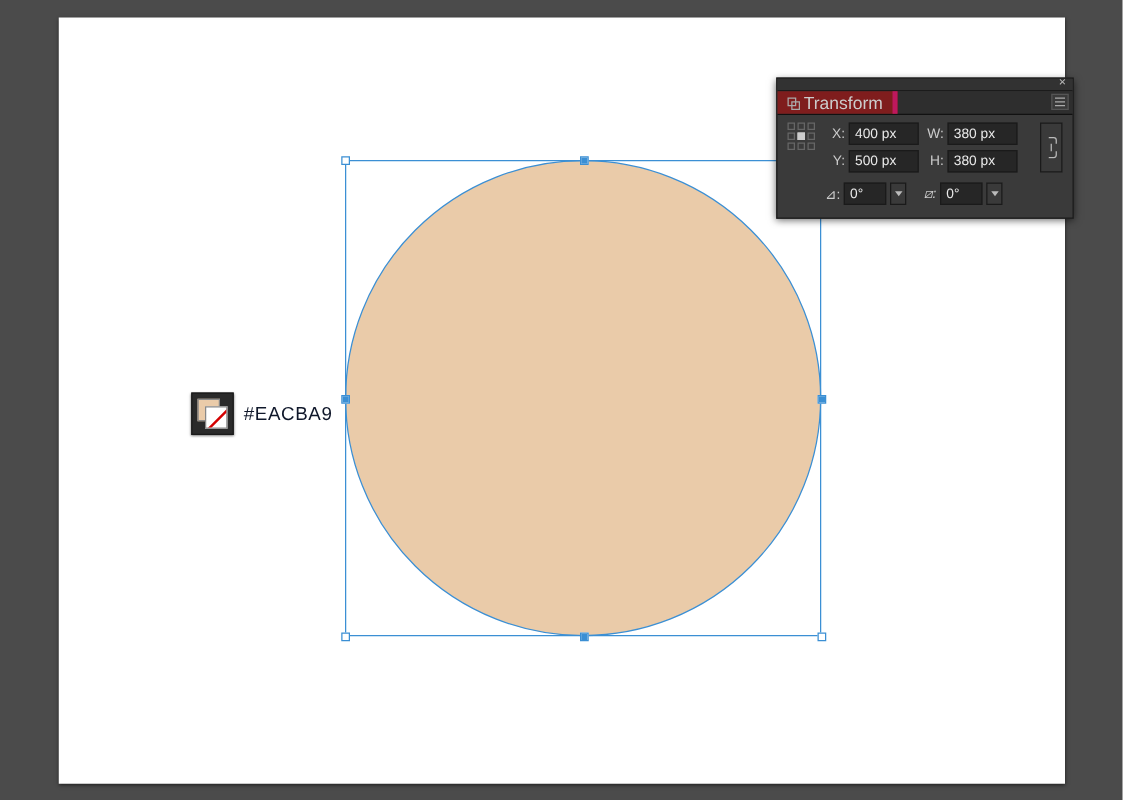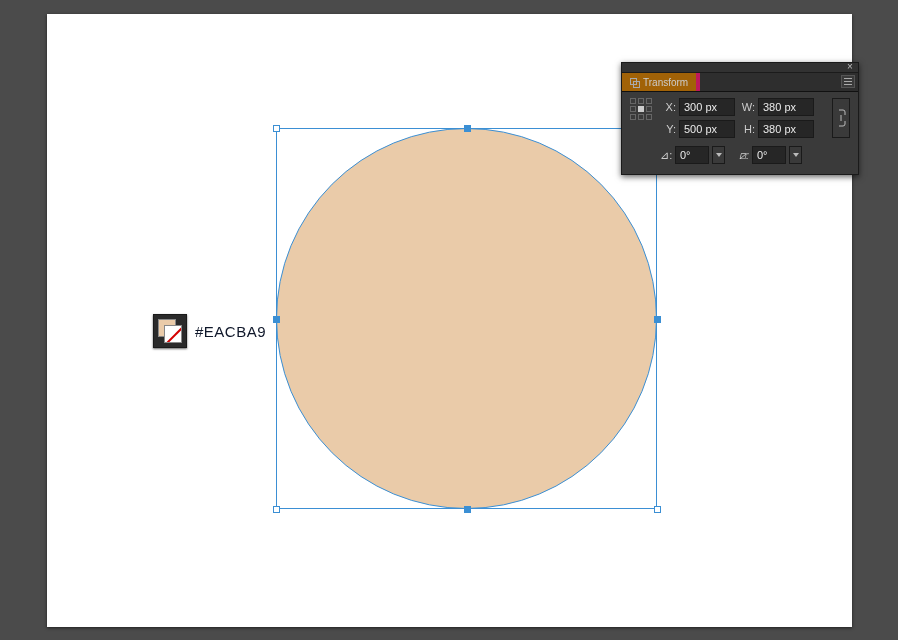--- a/index.html
+++ b/index.html
@@ -107,22 +107,22 @@
     .tab-bar {
       display: flex;
       background: #2e2e2e;
       border-bottom: 1px solid #111;
       position: relative;
       height: 19px;
       align-items: stretch;
     }
     .tab {
       padding: 2px 8px;
-      font-size: 10px;
-      background: #a16207;
+      font-size: 14px;
+      background: #7f1d1d;
       border-right: 4px solid #be185d;
       display: flex; align-items: center;
       gap: 4px;
       cursor: pointer;
     }
     .ico-transform {
       display: inline-block; width: 9px; height: 9px;
       position: relative;
     }
     .ico-transform::before, .ico-transform::after {
@@ -250,21 +250,21 @@
             <div></div>
           <div></div>
             <div></div>
             <div></div>
         </div>
 
         <div style="flex:1;">
           <div class="row">
             <div class="fld">
               <label>X:</label>
-              <div class="numbox">300 px</div>
+              <div class="numbox">400 px</div>
             </div>
             <div class="fld">
               <label>W:</label>
               <div class="numbox">380 px</div>
             </div>
           </div>
           <div class="row">
             <div class="fld">
               <label>Y:</label>
               <div class="numbox">500 px</div>

